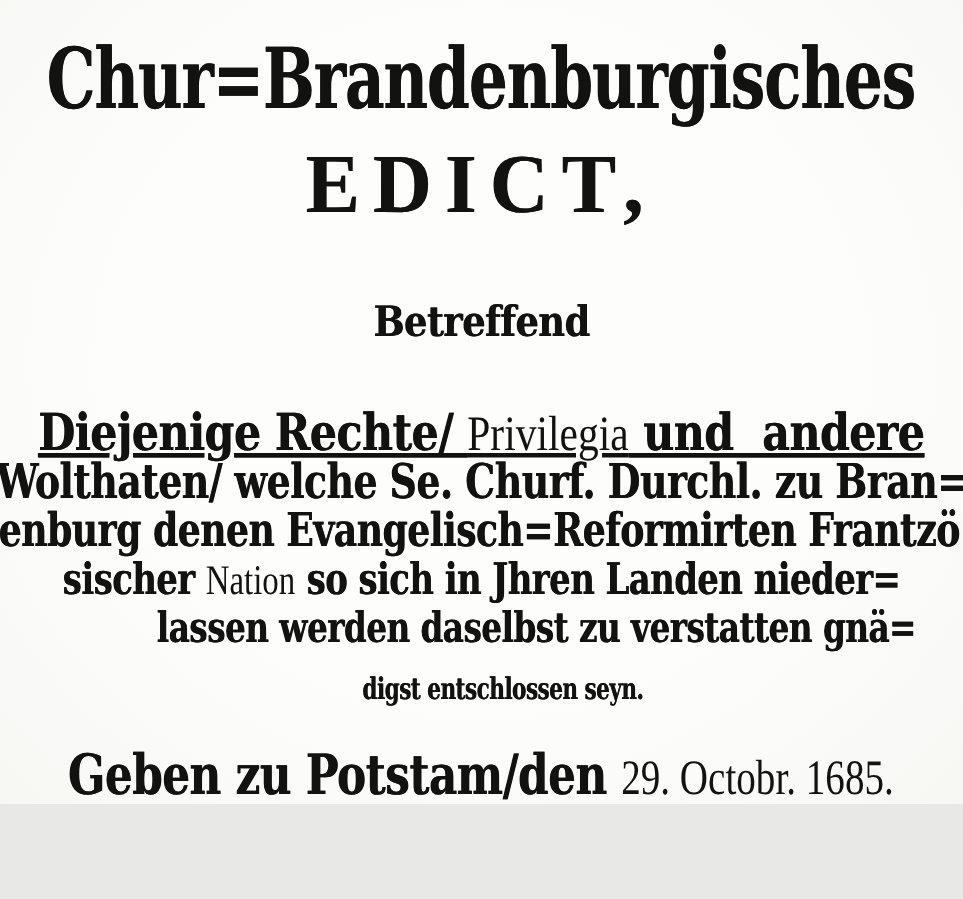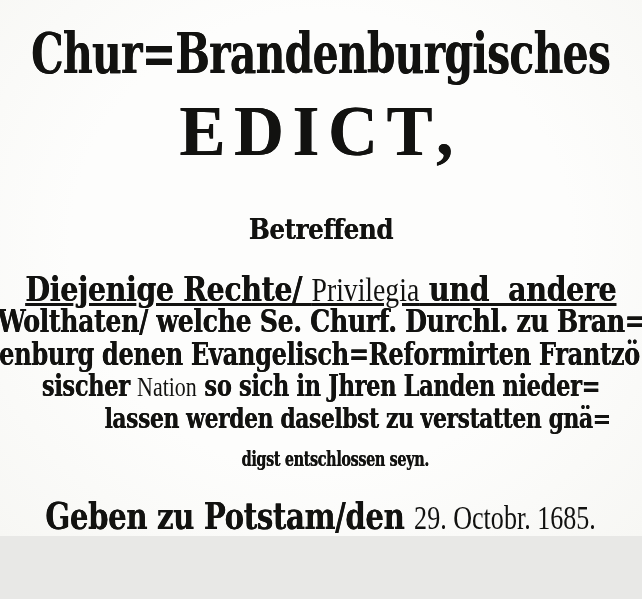--- a/index.html
+++ b/index.html
@@ -35,30 +35,30 @@
   .roman {
     font-family: "Liberation Serif", serif;
     font-weight: normal;
     letter-spacing: 0;
     text-shadow: none;
   }
 
   #l-chur  { top: 22px;  font-size: 56px; }
   #l-chur .tx { --sx: 0.73; letter-spacing: -1px; }
 
-  #l-edict { top: 92px;  font-size: 71px; text-align: right; }
+  #l-edict { top: 92px;  font-size: 56px; text-align: right; }
   #l-edict .tx {
     --sx: 0.97;
     font-family: "Liberation Serif", serif;
     font-weight: bold;
     letter-spacing: 9px;
     text-shadow: 0.3px 0 0 currentColor;
   }
 
-  #l-betr  { top: 214px; font-size: 28px; }
+  #l-betr  { top: 199px; font-size: 28px; }
   #l-betr .tx { --sx: 0.88; }
 
   #bl1 { top: 270px; font-size: 34px; text-decoration: underline; } #bl1 .tx { --sx: 0.84; }
   #bl2 { top: 304px; font-size: 32px; } #bl2 .tx { --sx: 0.79; }
   #bl3 { top: 337px; font-size: 31px; } #bl3 .tx { --sx: 0.78; }
   #bl4 { top: 370px; font-size: 29px; } #bl4 .tx { --sx: 0.78; }
   #bl5 { top: 403px; font-size: 28px; padding-left: 36px; } #bl5 .tx { --sx: 0.78; }
   #bl6 { top: 448px; font-size: 20px; margin-left: 14px; } #bl6 .tx { --sx: 0.72; }
 
   

